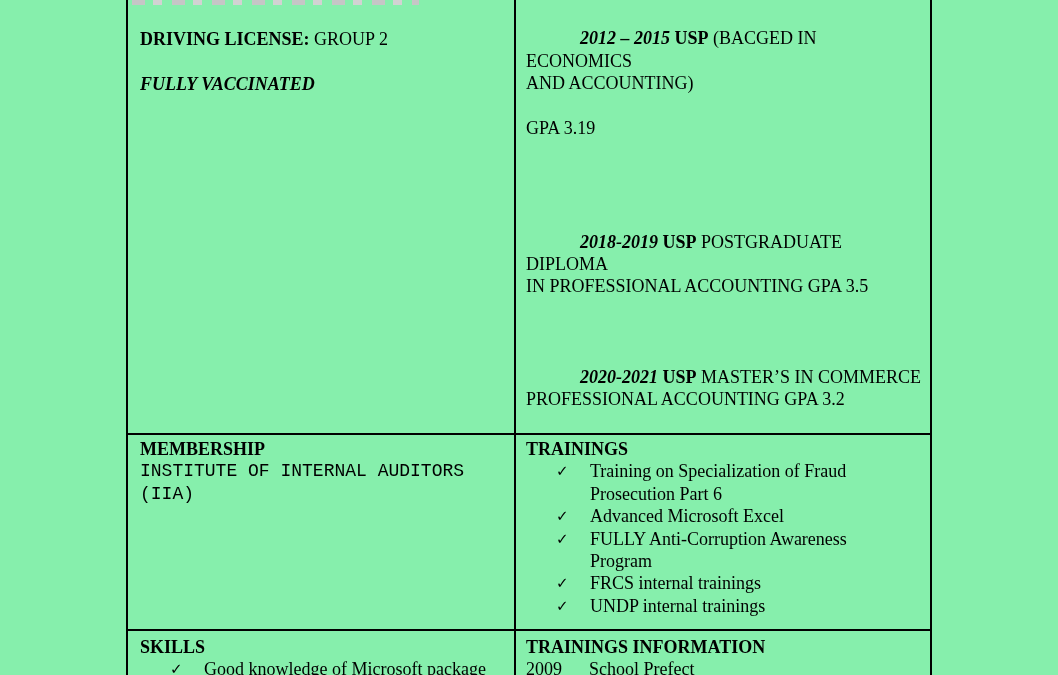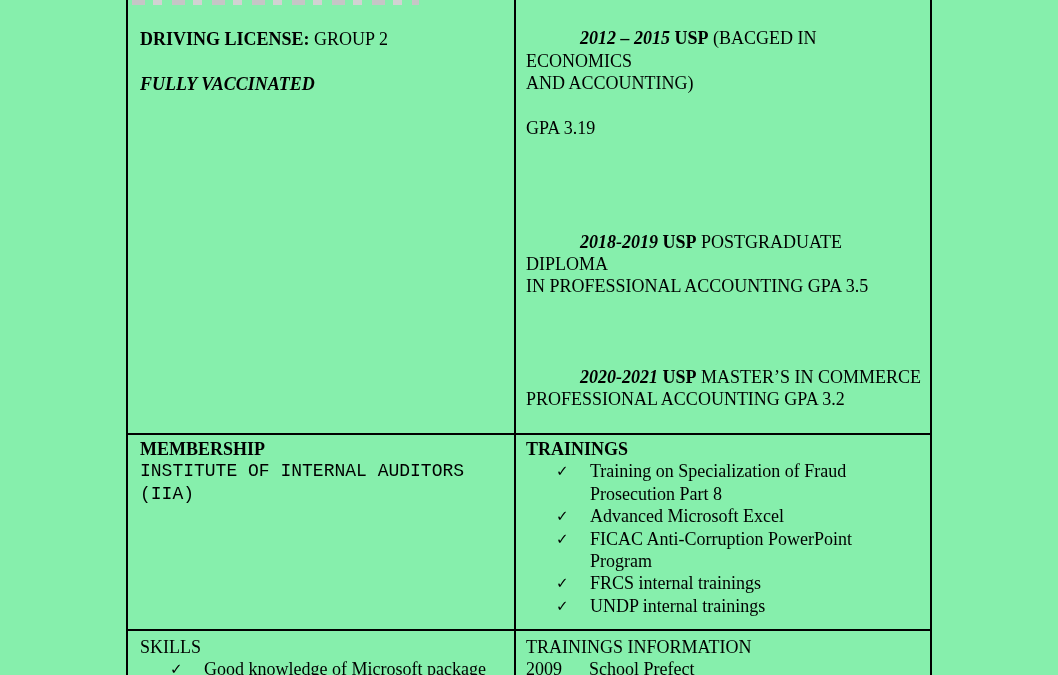--- a/index.html
+++ b/index.html
@@ -52,21 +52,21 @@
   .vaccinated-line { margin-top: 23px; }
 
   .edu-block { margin-top: 28px; }
   .edu-entry { white-space: pre-wrap; }
   .edu-entry .inst { margin-left: 4.5px; }
   .edu-entry .detail { margin-left: 4.5px; }
   .edu-gap-1 { margin-top: 24px; }
   .edu-gap-2 { margin-top: 23px; }
 
   .cell-heading { margin-top: 3px; font-weight: bold; }
-  .row3-heading { margin-top: 5px; font-weight: normal; }
+  .row3-heading { margin-top: 5px; font-weight: bold; }
 
   ul.check-list {
     list-style: none;
     margin: 0;
     padding: 0;
   }
   ul.check-list li {
     position: relative;
     padding-left: 64px;
     white-space: pre-wrap;
@@ -123,23 +123,23 @@
     <tr class="row-2">
       <td>
         <div class="cell-heading">MEMBERSHIP</div>
         <div class="prewrap">INSTITUTE OF INTERNAL AUDITORS
 (IIA)</div>
       </td>
       <td class="right-col">
         <div class="cell-heading">TRAININGS</div>
         <ul class="check-list">
           <li><span class="check">✓</span><span>Training on Specialization of Fraud
-Prosecution Part 8</span></li>
+Prosecution Part 6</span></li>
           <li><span class="check">✓</span><span>Advanced Microsoft Excel</span></li>
-          <li><span class="check">✓</span><span>FICAC Anti-Corruption PowerPoint
+          <li><span class="check">✓</span><span>FULLY Anti-Corruption Awareness
 Program</span></li>
           <li><span class="check">✓</span><span>FRCS internal trainings</span></li>
           <li><span class="check">✓</span><span>UNDP internal trainings</span></li>
         </ul>
       </td>
     </tr>
 
     <tr class="row-3">
       <td>
         <div class="row3-heading">SKILLS</div>

